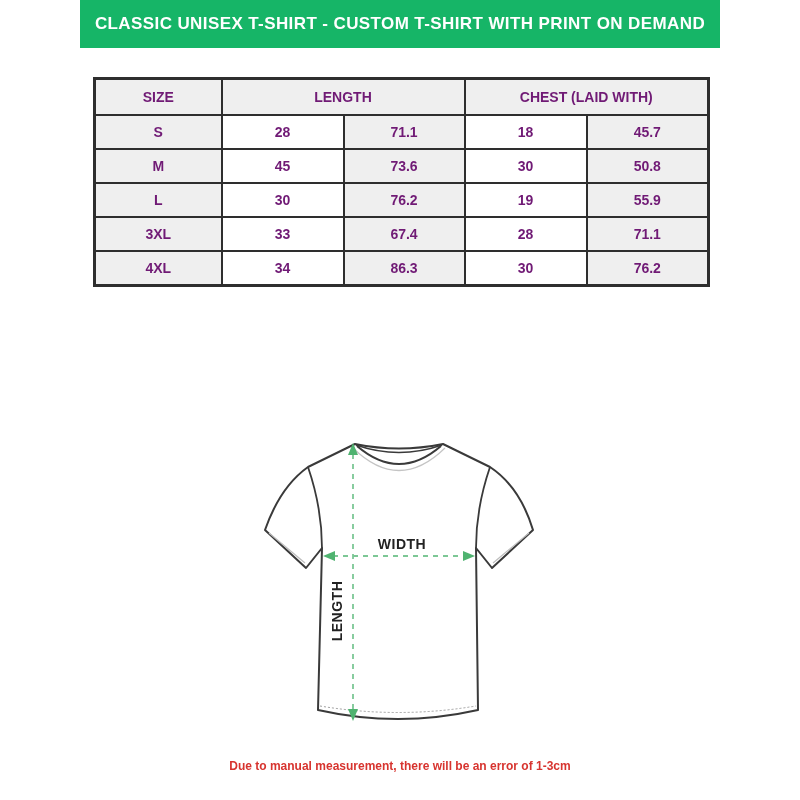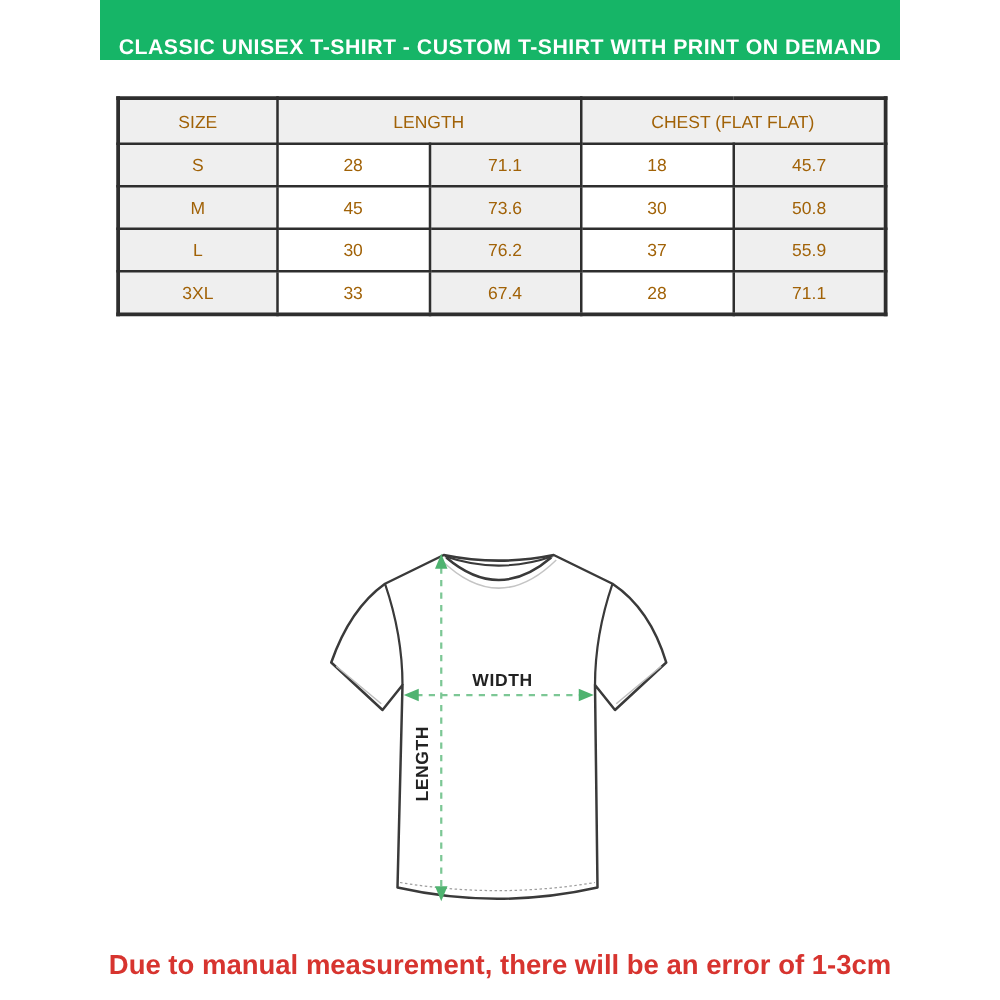--- a/index.html
+++ b/index.html
@@ -3,43 +3,43 @@
 <meta charset="utf-8">
 <style>
   html,body{margin:0;padding:0;background:#ffffff;}
   .page{
     position:relative;width:800px;height:800px;background:#ffffff;overflow:hidden;
     font-family:"Liberation Sans","DejaVu Sans",sans-serif;
   }
   .banner{
     position:absolute;left:80px;top:0;width:640px;height:48px;
     background:var(--banner-green,#16b567);
-    display:flex;align-items:flex-end;justify-content:center;
+    display:flex;align-items:center;justify-content:center;
   }
   .banner-text{
     color:#ffffff;font-weight:700;font-size:17px;letter-spacing:.4px;text-align:center;
   }
   table.size-table{
     position:absolute;left:93px;top:77px;width:614px;
     border-collapse:collapse;table-layout:fixed;
     border:3px solid var(--table-border,#2e2e2e);
   }
   .size-table th,.size-table td{
     border:2px solid var(--table-border,#2e2e2e);
     text-align:center;vertical-align:middle;
-    font-size:14px;font-weight:400;color:#a16207;padding:0;
+    font-size:14px;font-weight:700;color:#701a75;padding:0;
   }
   .size-table th{height:34px;}
   .size-table td{height:32px;}
   .gray{background:var(--cell-gray,#efefef);}
   .white{background:#ffffff;}
   .shirt-wrap{position:absolute;left:240px;top:430px;width:320px;height:312px;}
   .footer-note{
     position:absolute;left:0;top:759px;width:800px;text-align:center;
-    color:var(--note-red,#d7342f);font-weight:700;font-size:22px;
+    color:var(--note-red,#d7342f);font-weight:700;font-size:12px;
   }
 </style>
 </head>
 <body>
 
 <div class="page">
 
   <div class="banner">
     <div class="banner-text">CLASSIC UNISEX T-SHIRT - CUSTOM T-SHIRT WITH PRINT ON DEMAND</div>
   </div>
@@ -49,21 +49,21 @@
       <col style="width:127px">
         <col style="width:122px">
         <col style="width:121px">
         <col style="width:122px">
         <col style="width:122px">
     </colgroup>
     <thead>
       <tr>
         <th class="gray">SIZE</th>
         <th class="gray" colspan="2">LENGTH</th>
-        <th class="gray" colspan="2">CHEST (FLAT FLAT)</th>
+        <th class="gray" colspan="2">CHEST (LAID WITH)</th>
       </tr>
     </thead>
     <tbody>
         <tr>
           <td class="gray">S</td>
           <td class="white">28</td>
           <td class="gray">71.1</td>
           <td class="white">18</td>
           <td class="gray">45.7</td>
         </tr>
@@ -71,29 +71,36 @@
           <td class="gray">M</td>
           <td class="white">45</td>
           <td class="gray">73.6</td>
           <td class="white">30</td>
           <td class="gray">50.8</td>
         </tr>
         <tr>
           <td class="gray">L</td>
           <td class="white">30</td>
           <td class="gray">76.2</td>
-          <td class="white">37</td>
+          <td class="white">19</td>
           <td class="gray">55.9</td>
         </tr>
         <tr>
           <td class="gray">3XL</td>
           <td class="white">33</td>
           <td class="gray">67.4</td>
           <td class="white">28</td>
           <td class="gray">71.1</td>
+        </tr>
+        <tr>
+          <td class="gray">4XL</td>
+          <td class="white">34</td>
+          <td class="gray">86.3</td>
+          <td class="white">30</td>
+          <td class="gray">76.2</td>
         </tr>
       </tbody>
   </table>
 
   <div class="shirt-wrap">
     <svg width="320" height="312" viewBox="0 0 320 312">
 
       <path d="M 115,14
            Q 159,23 203,14
            L 250,37

